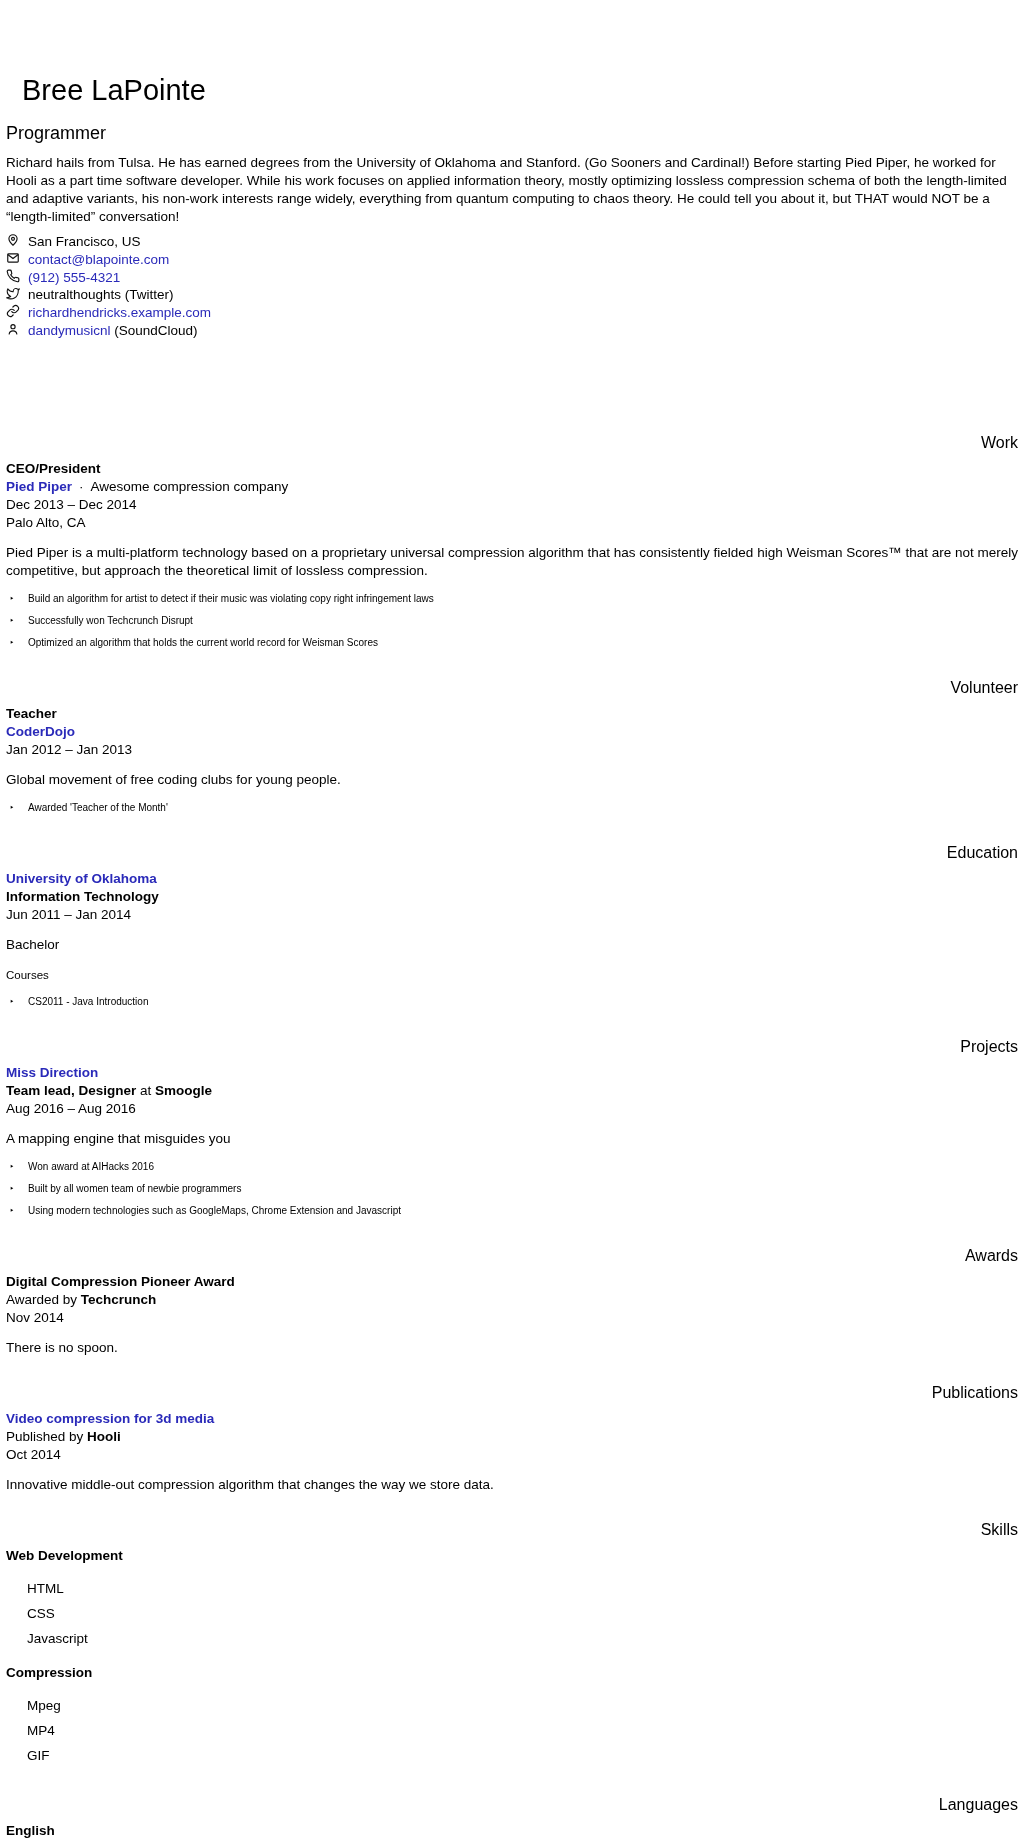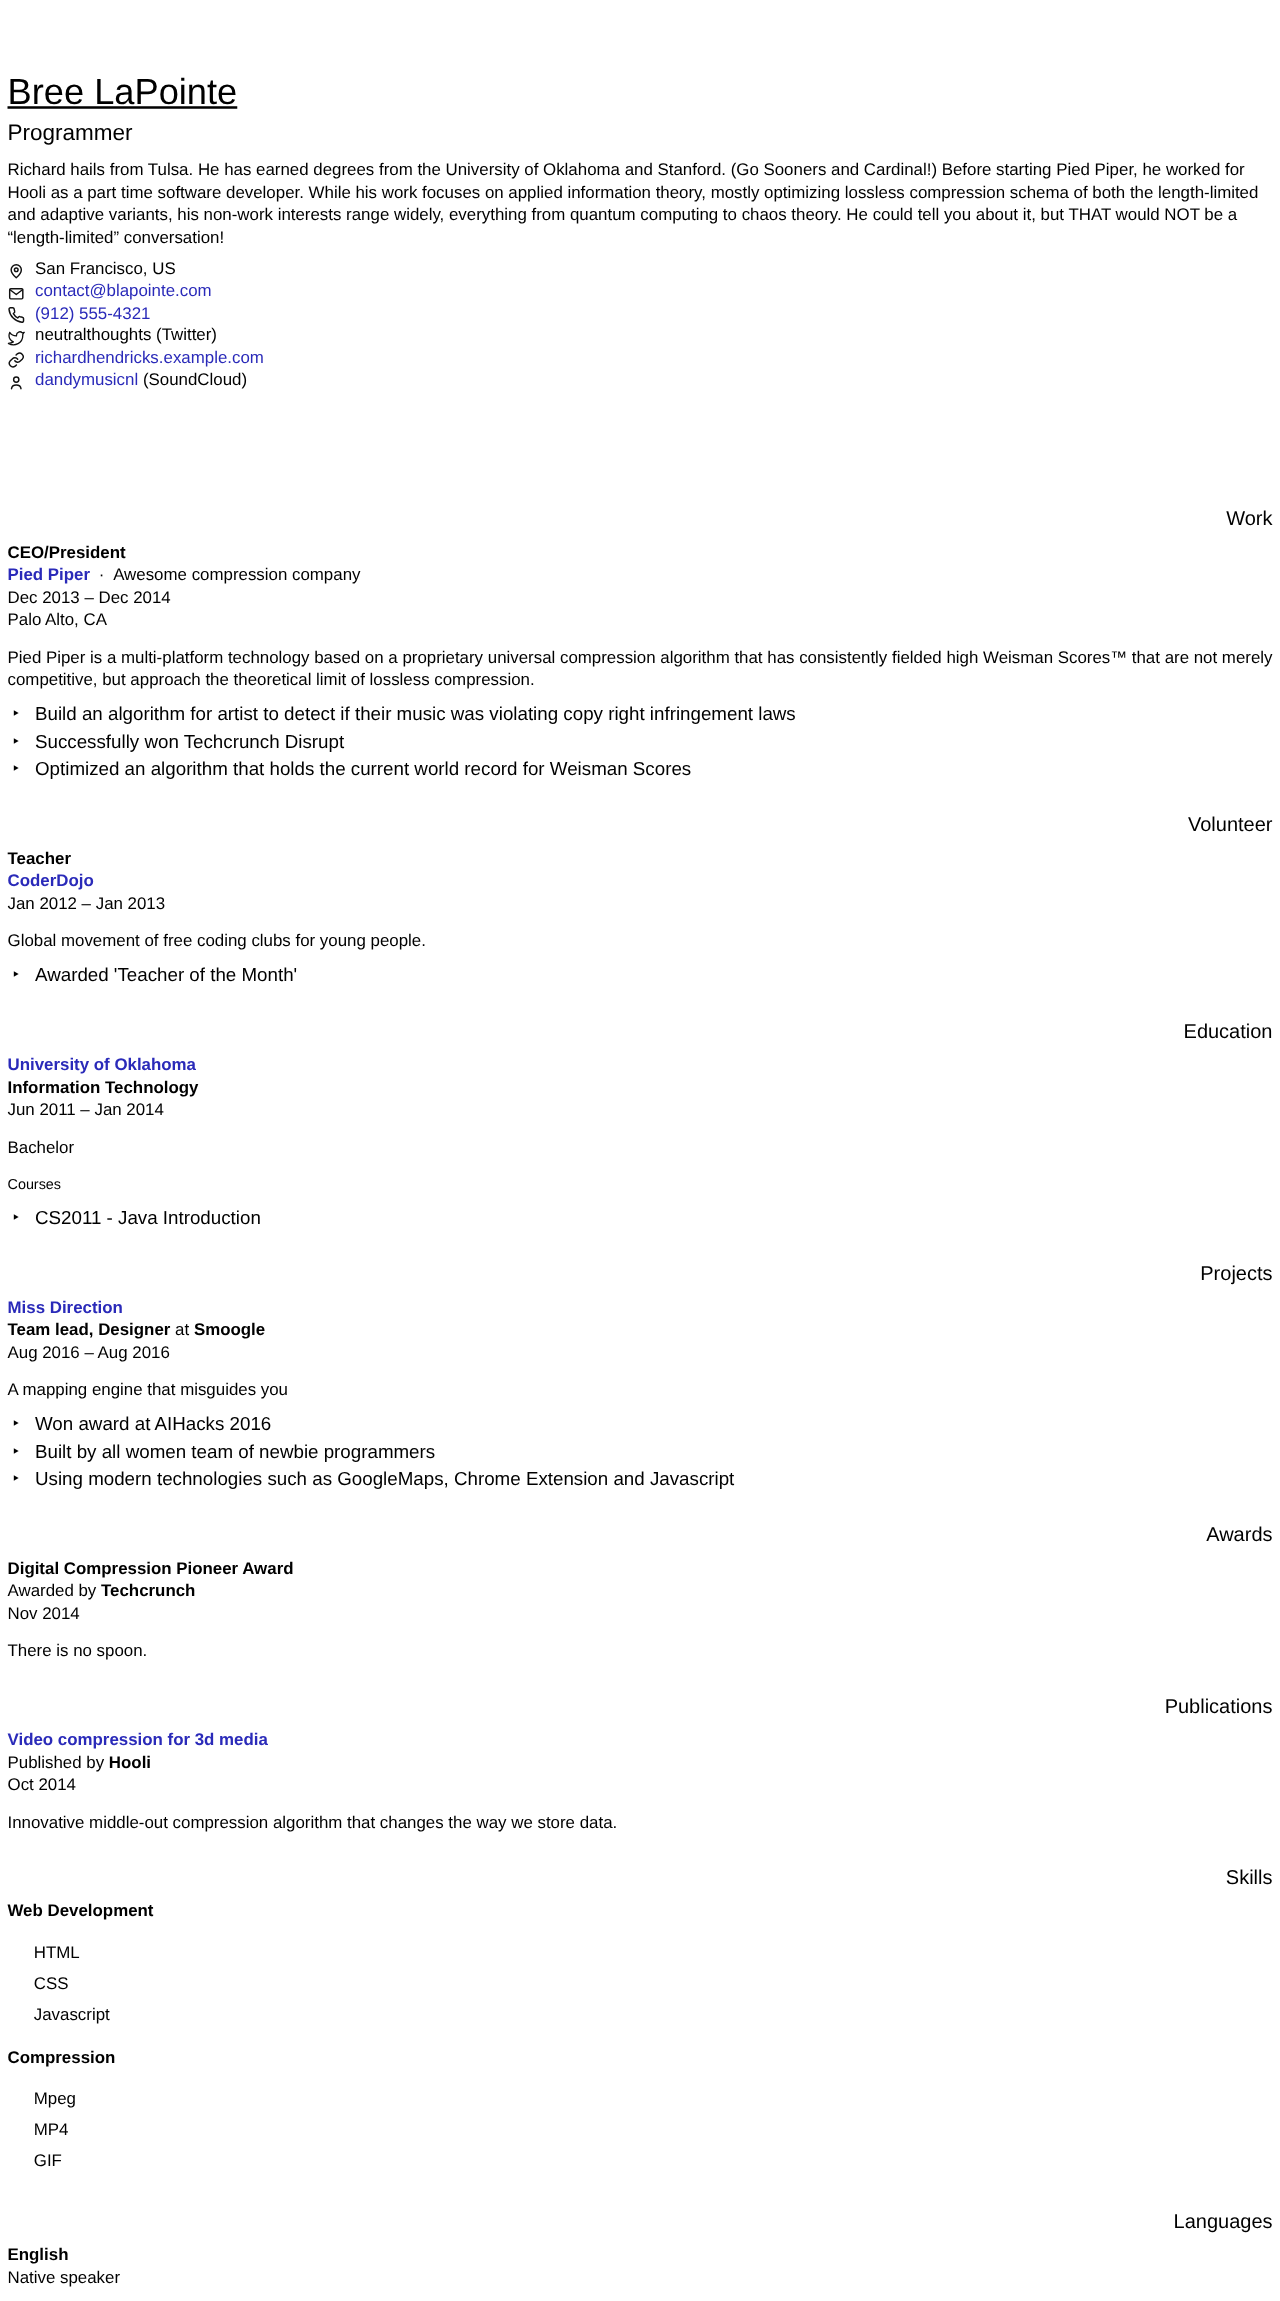--- a/index.html
+++ b/index.html
@@ -4,40 +4,40 @@
 <style>
   html, body { margin: 0; padding: 0; background: #fff; }
   body { font-family: "Liberation Sans", sans-serif; color: #000; }
   .page {
     width: 1024px; height: 1841px; box-sizing: border-box;
     padding: 58px 6px 30px 6px; overflow: hidden; background: #fff;
   }
   a { color: var(--link, #2a2ab9); text-decoration: none; cursor: pointer; }
 
   
-  .name  { font-size: 29px; font-weight: 400; margin: 0; line-height: 1.15; text-decoration: underline; }
+  .name  { font-size: 29px; font-weight: 400; margin: 16px; line-height: 1.15; }
   .label { font-size: 18px; font-weight: 400; margin: 5px 0 0; line-height: 1.2; }
   .summary { font-size: 13.5px; line-height: 18px; margin: 9px 0 0; }
   ul.contact { list-style: none; margin: 7px 0 0; padding: 0; }
-  ul.contact li { display: flex; align-items: flex-end; gap: 8px; font-size: 13.5px; line-height: 17.8px; }
+  ul.contact li { display: flex; align-items: flex-start; gap: 8px; font-size: 13.5px; line-height: 17.8px; }
   .cicon { width: 14px; height: 14px; flex: 0 0 14px; display: inline-flex; color: #111; }
   .cicon svg { width: 14px; height: 14px; display: block; }
 
   
   .sec-title { font-size: 16px; font-weight: 400; text-align: right; margin: 27px 0 8px; }
   .sec-title.first { margin-top: 94px; }
 
   .t { font-size: 13.5px; line-height: 18px; margin: 0; }
   .b { font-weight: 700; }
   .gap-top { margin-top: 12px; }
   .small { font-size: 11.5px; line-height: 16px; margin-top: 13px; }
   .sep { margin: 0 7px; }
 
   ul.bullets { list-style: none; margin: 10px 0 0; padding: 0; }
-  ul.bullets li { position: relative; padding-left: 22px; margin: 0 0 4px; font-size: 15px; line-height: 18px; }
+  ul.bullets li { position: relative; padding-left: 22px; margin: 0 0 4px; font-size: 10px; line-height: 18px; }
   ul.bullets li::before { content: "‣"; position: absolute; left: 4px; top: 0; color: #000; }
 
   ul.kw { list-style: none; margin: 12px; padding: 0; }
   ul.kw li { font-size: 13.5px; line-height: 18px; padding: 3.5px 0 3.5px 9px; }
 </style>
 </head>
 <body>
 
 <div class="page">
 

